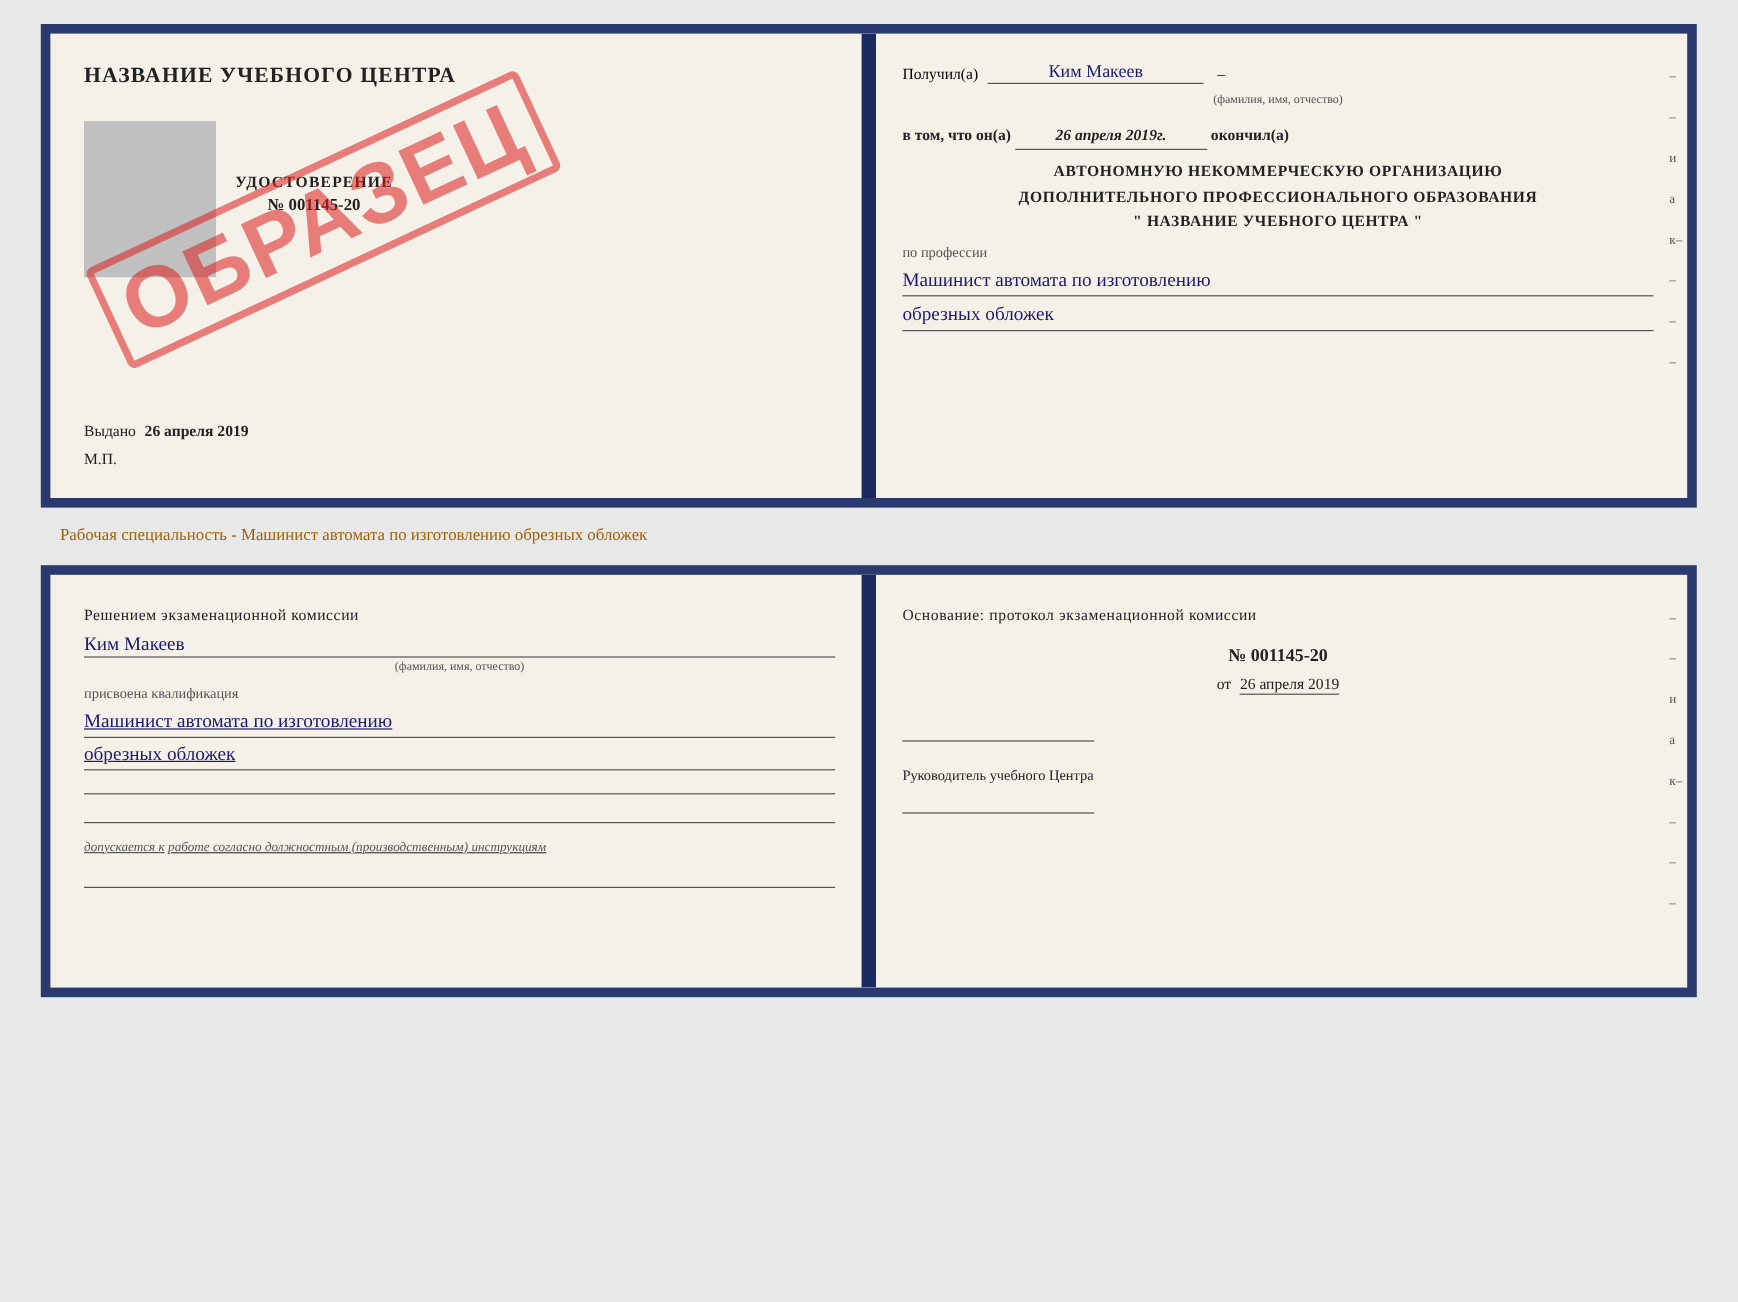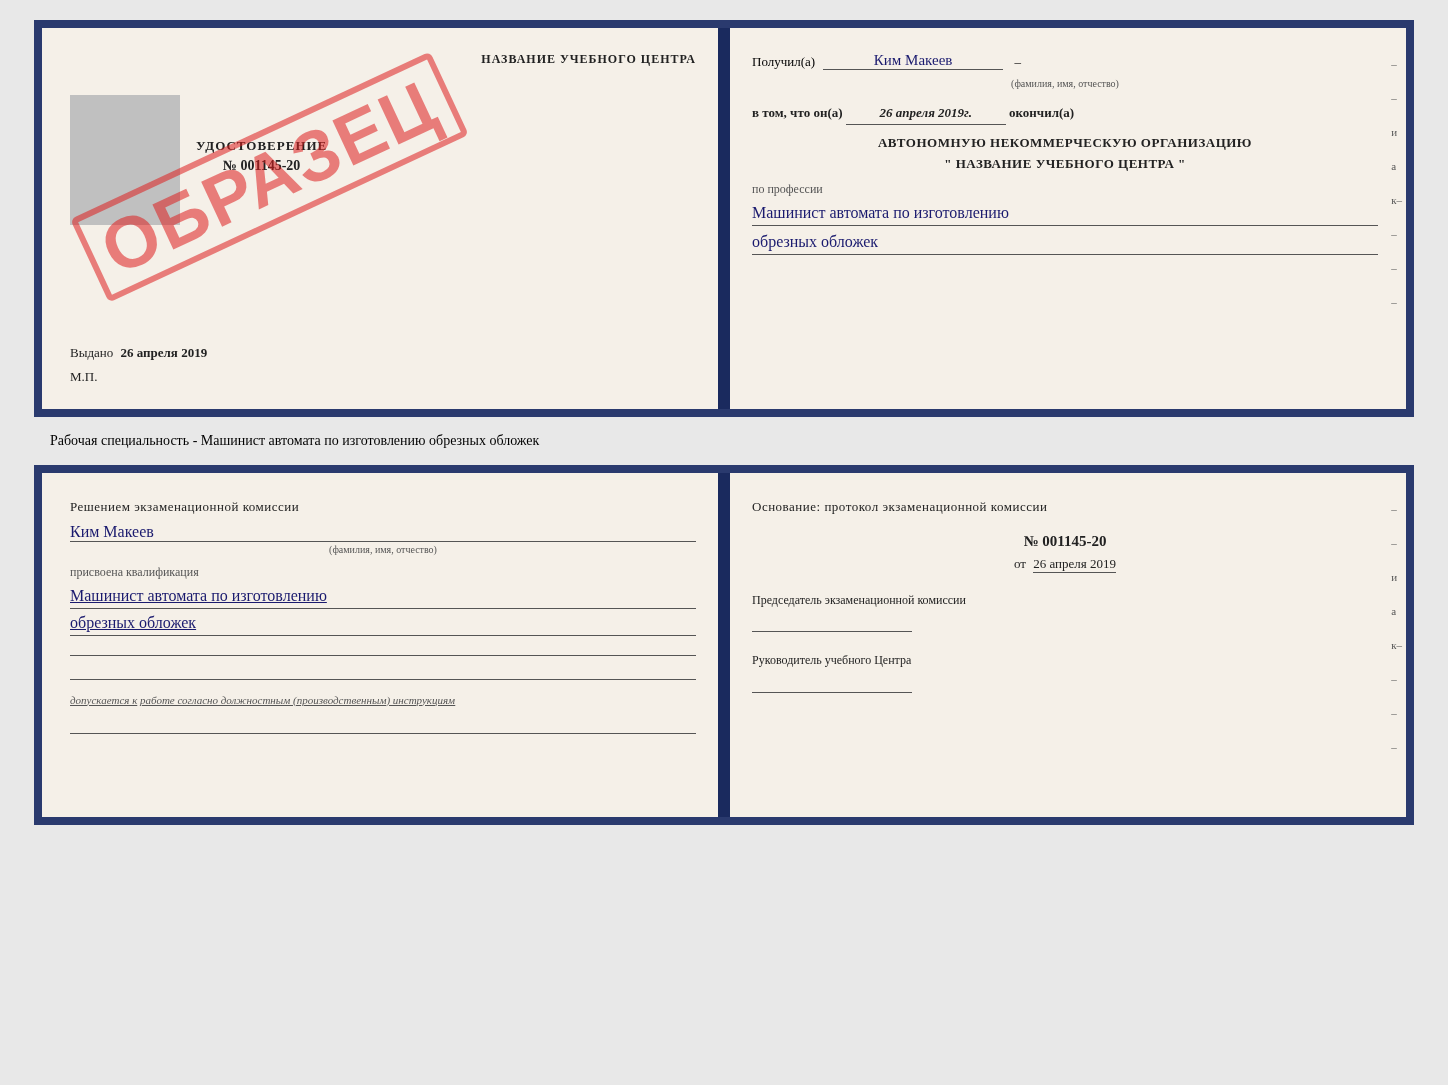--- a/index.html
+++ b/index.html
@@ -40,22 +40,22 @@
       padding: 24px 28px;
       position: relative;
     }
 
     .doc-left {
       border-right: none;
     }
 
     
     .top-left-header {
-      text-align: right;
-      font-size: 12px;
+      text-align: left;
+      font-size: 18px;
       font-weight: bold;
       letter-spacing: 1px;
       color: #222;
       margin-bottom: 20px;
     }
 
     .stamp-area {
       position: relative;
       display: flex;
       align-items: center;
@@ -193,21 +193,21 @@
       display: flex;
       flex-direction: column;
       gap: 22px;
       font-size: 11px;
       color: #555;
     }
 
     
     .caption-text {
       font-size: 14px;
-      color: #000000;
+      color: #a16207;
       align-self: flex-start;
       padding-left: 30px;
     }
 
     
     .bottom-left-title {
       font-size: 13px;
       color: #222;
       letter-spacing: 0.5px;
       margin-bottom: 6px;
@@ -355,20 +355,21 @@
     <div class="right-text-block" style="margin-top:14px;font-weight:bold;">
       <span>в том, что он(а)</span>
       <span class="underline-field" style="min-width:160px;">
         <span style="font-style:italic;">26 апреля 2019г.</span>
       </span>
       <span>окончил(а)</span>
     </div>
 
     <div class="right-text-block bold-center" style="text-align:center; font-weight:bold; letter-spacing:0.5px; line-height:1.6; margin-top:6px;">
       <div>АВТОНОМНУЮ НЕКОММЕРЧЕСКУЮ ОРГАНИЗАЦИЮ</div>
+      <div>ДОПОЛНИТЕЛЬНОГО ПРОФЕССИОНАЛЬНОГО ОБРАЗОВАНИЯ</div>
       <div>"   НАЗВАНИЕ УЧЕБНОГО ЦЕНТРА   "</div>
     </div>
 
     <div class="po-professii" style="">по профессии</div>
     <span class="profession-handwritten">Машинист автомата по изготовлению</span>
     <span class="profession-handwritten">обрезных обложек</span>
 
     <div class="side-lines">
       <span>–</span>
       <span>–</span>
@@ -412,21 +413,20 @@
   <div class="doc-right">
     <div class="bottom-right-title">Основание: протокол экзаменационной комиссии</div>
 
     <div class="bottom-right-number">№ 001145-20</div>
     <div class="bottom-right-date">
       <span>от</span>
       <span style="margin-left:4px; border-bottom:1px solid #555; padding-bottom:1px;">26 апреля 2019</span>
     </div>
 
     <div class="signature-block">
-      <div class="signature-label">Председатель экзаменационной комиссии</div>
       <span class="signature-line"></span>
     </div>
 
     <div class="signature-block" style="margin-top:20px;">
       <div class="signature-label">Руководитель учебного Центра</div>
       <span class="signature-line"></span>
     </div>
 
     <div class="side-lines">
       <span>–</span>

